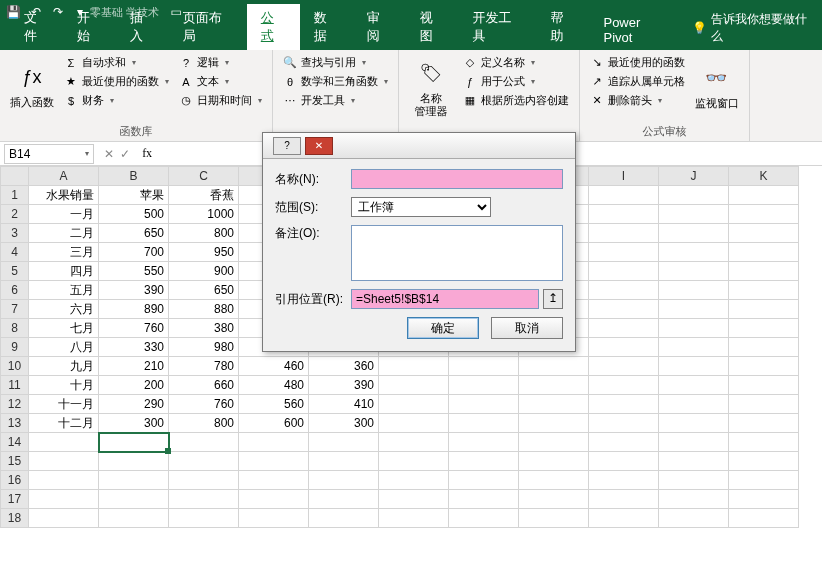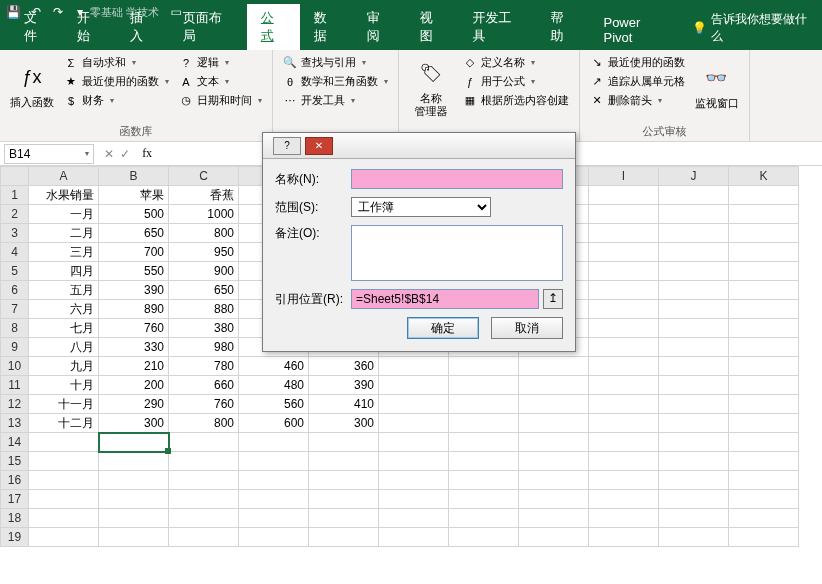--- a/index.html
+++ b/index.html
@@ -491,34 +491,20 @@
           <td></td>
           <td></td>
           <td></td>
           <td></td>
           <td></td>
           <td></td>
           <td></td>
           <td></td>
           <td></td>
         </tr>
-        <tr>
-          <th class="rowh">19</th>
-          <td></td>
-          <td></td>
-          <td></td>
-          <td></td>
-          <td></td>
-          <td></td>
-          <td></td>
-          <td></td>
-          <td></td>
-          <td></td>
-          <td></td>
-        </tr>
       </tbody>
     </table>
 </div>
 
 <div class="dialog">
   <div class="dlg-title">
     <span class="wbtn">?</span>
     <span class="wbtn close">✕</span>
   </div>
   <div class="dlg-body">

